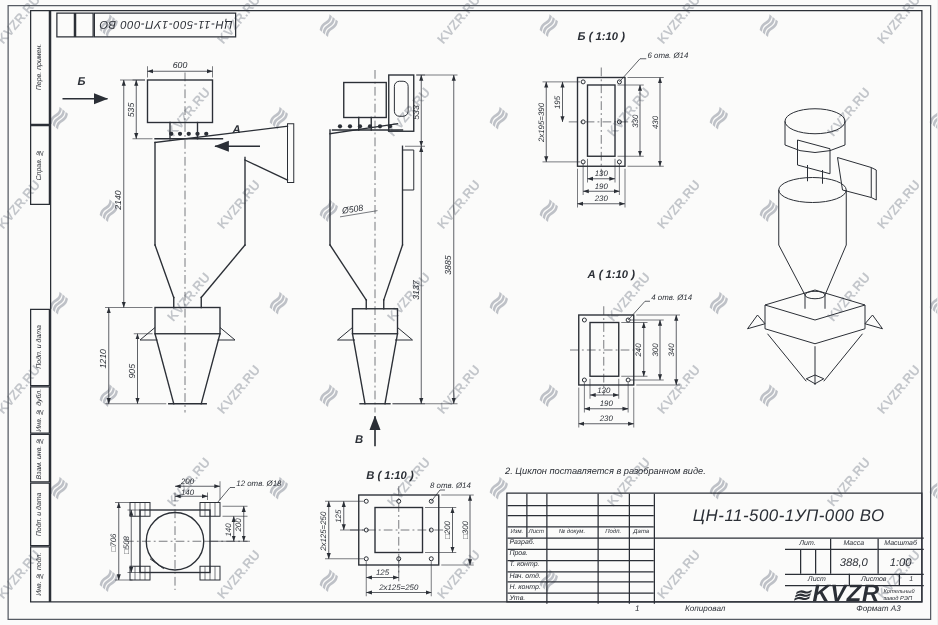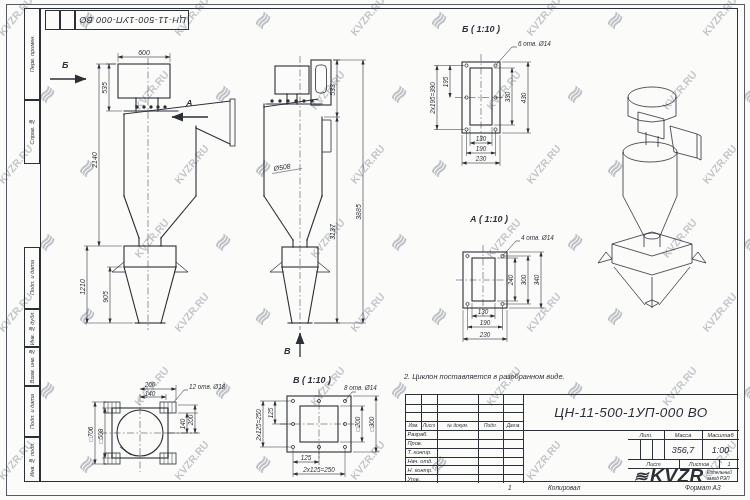--- a/index.html
+++ b/index.html
@@ -557,21 +557,21 @@
         <span>Масса</span>
       </div>
     <div class="c lbl ctr" style="left:296px;top:36px;width:37px;height:9px;border-bottom:0.8px solid #2b2f36;">
         <span>Масштаб</span>
       </div>
     <div class="vl" style="left:258px;top:36px;height:28px;"></div>
     <div class="vl" style="left:296px;top:36px;height:28px;"></div>
     <div class="vl" style="left:234px;top:45px;height:19px;"></div>
     <div class="vl" style="left:246px;top:45px;height:19px;"></div>
     <div class="c ctr big" style="left:258px;top:45px;width:38px;height:19px;">
-        <span>356,7</span>
+        <span>388,0</span>
       </div>
     <div class="c ctr big" style="left:296px;top:45px;width:37px;height:19px;">
         <span>1:00</span>
       </div>
     <div class="hl" style="left:222px;top:64px;width:111px;"></div>
 
     <div class="c lbl ctr" style="left:222px;top:64px;width:51px;height:9px;">
         <span>Лист</span>
       </div>
     <div class="vl" style="left:273px;top:64px;height:9px;"></div>

